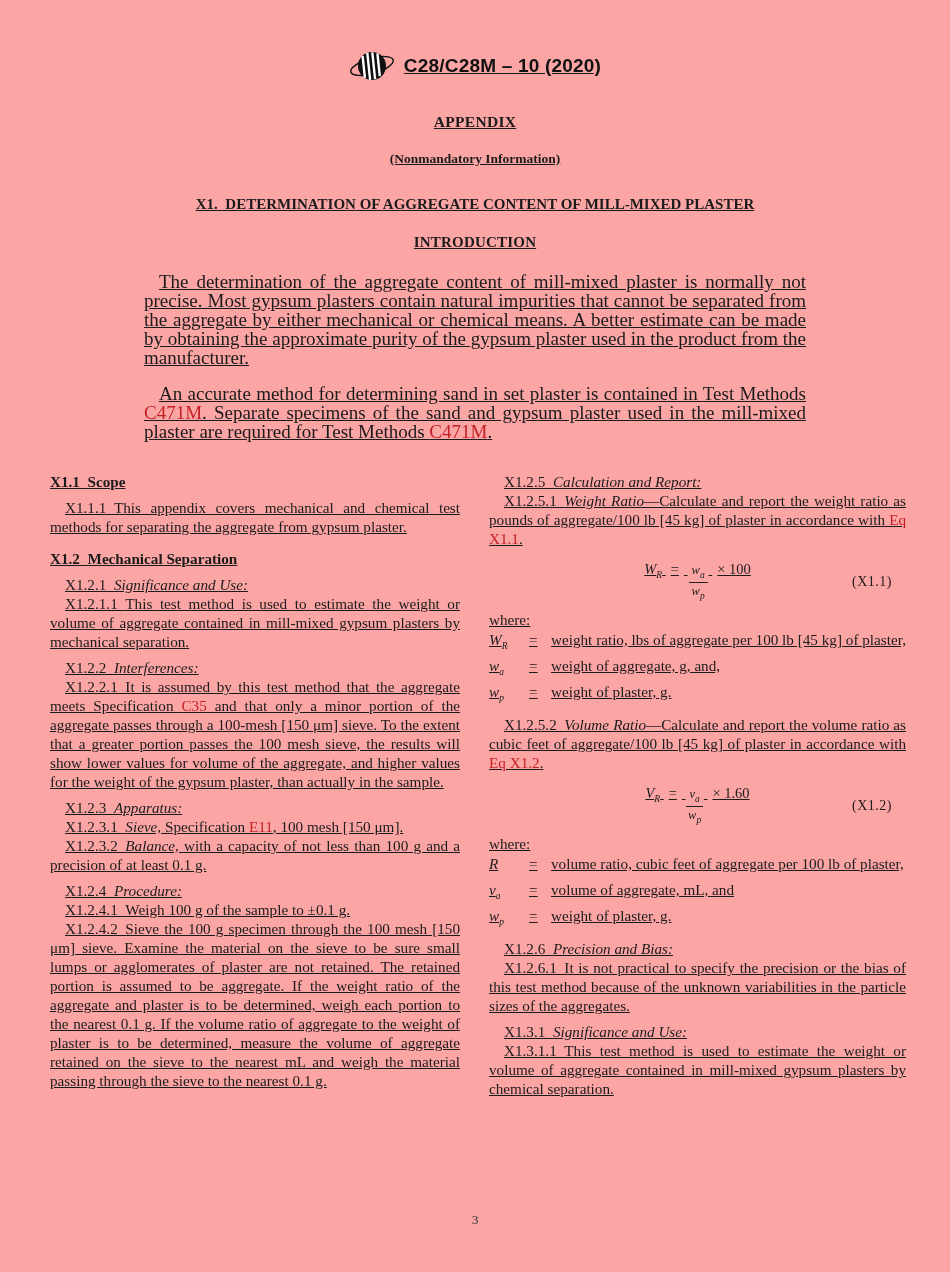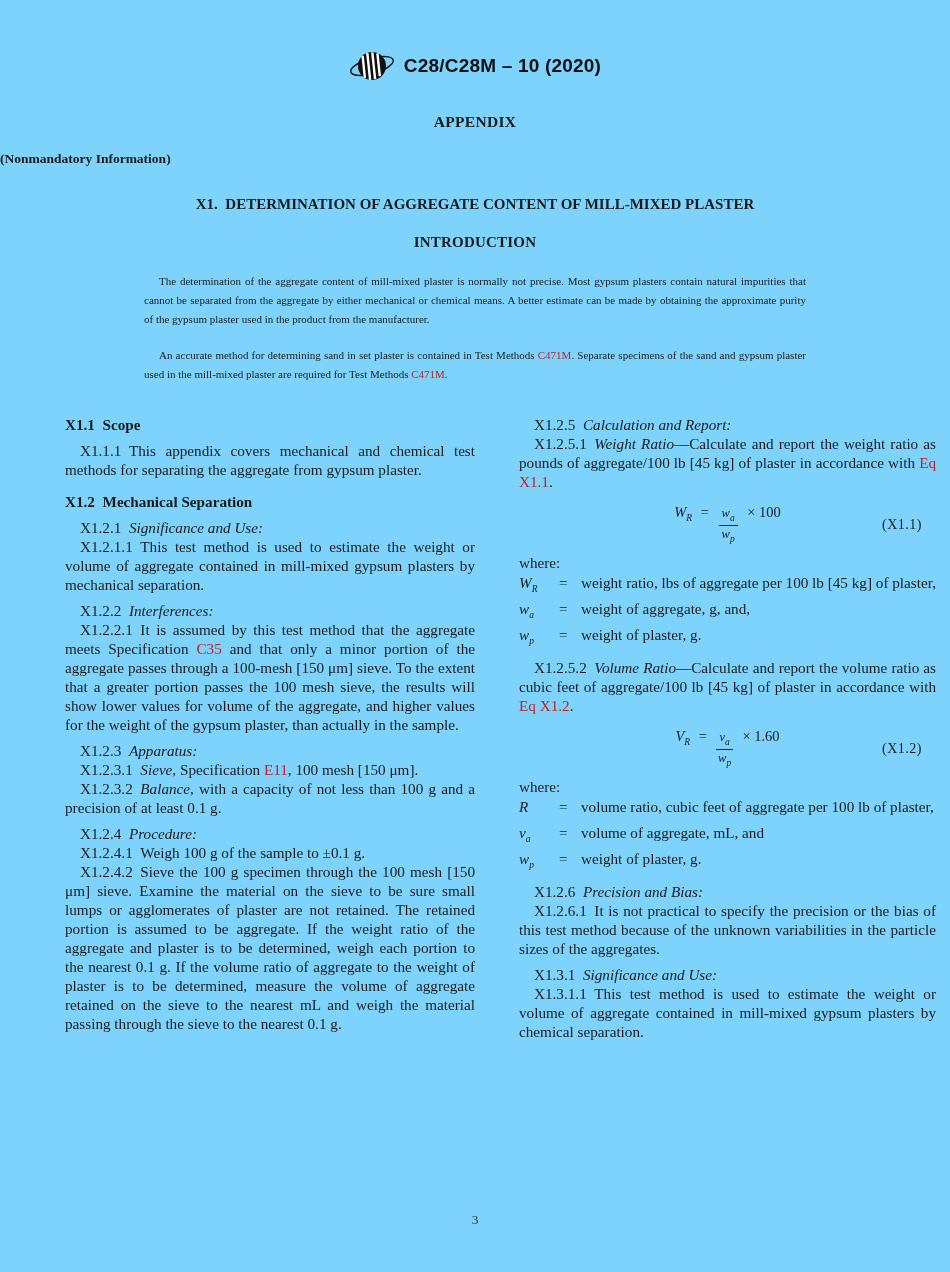--- a/index.html
+++ b/index.html
@@ -1,32 +1,32 @@
 <!DOCTYPE html>
 <html><head>
 <meta charset="utf-8">
 <style>
   html,body{margin:0;padding:0;background:#ffffff;}
   body{font-family:"Liberation Serif", serif; color:#1b1b1b;}
-  .page{position:relative;width:950px;height:1272px;background:#7dd3fc;overflow:hidden;}
+  .page{position:relative;width:950px;height:1272px;background:#fca5a5;overflow:hidden;text-decoration:underline;}
 
   .header{display:flex;align-items:center;justify-content:center;gap:9px;padding-top:46px;}
   .doc-code{font-family:"Liberation Sans", sans-serif;font-weight:bold;font-size:19px;letter-spacing:.2px;color:#111;}
 
   .t-appendix{text-align:center;font-weight:bold;font-size:15.5px;margin-top:27px;letter-spacing:.3px;}
-  .t-nonmand{text-align:left;font-weight:bold;font-size:13.5px;margin-top:20px;}
+  .t-nonmand{text-align:center;font-weight:bold;font-size:13.5px;margin-top:20px;}
   .t-main{text-align:center;font-weight:bold;font-size:15px;margin-top:29px;}
   .t-intro{text-align:center;font-weight:bold;font-size:15px;margin-top:21px;letter-spacing:.2px;}
 
   .intro{width:662px;margin:21px auto 0;}
-  .intro p{margin:0;font-size:11px;line-height:19px;text-align:justify;text-indent:15px;}
+  .intro p{margin:0;font-size:19px;line-height:19px;text-align:justify;text-indent:15px;}
   .intro p + p{margin-top:17px;}
 
   .columns{display:flex;gap:29px;margin:31px 44px 0 50px;}
-  .col{font-size:15.2px;line-height:19px;margin-left:15px;}
+  .col{font-size:15.2px;line-height:19px;}
   .col-left{width:410px;flex:0 0 auto;}
   .col-right{width:417px;flex:0 0 auto;}
   .col > :first-child{margin-top:0;}
 
   .sechead{font-size:15.2px;font-weight:bold;margin:13px 0 7px;}
   .subhead{margin:7px 0 0;text-indent:15px;}
   .body-p{margin:0;text-align:justify;text-indent:15px;}
   .rlink{color:#c32026;text-decoration:none;cursor:pointer;}
   i{font-style:italic;}
 

